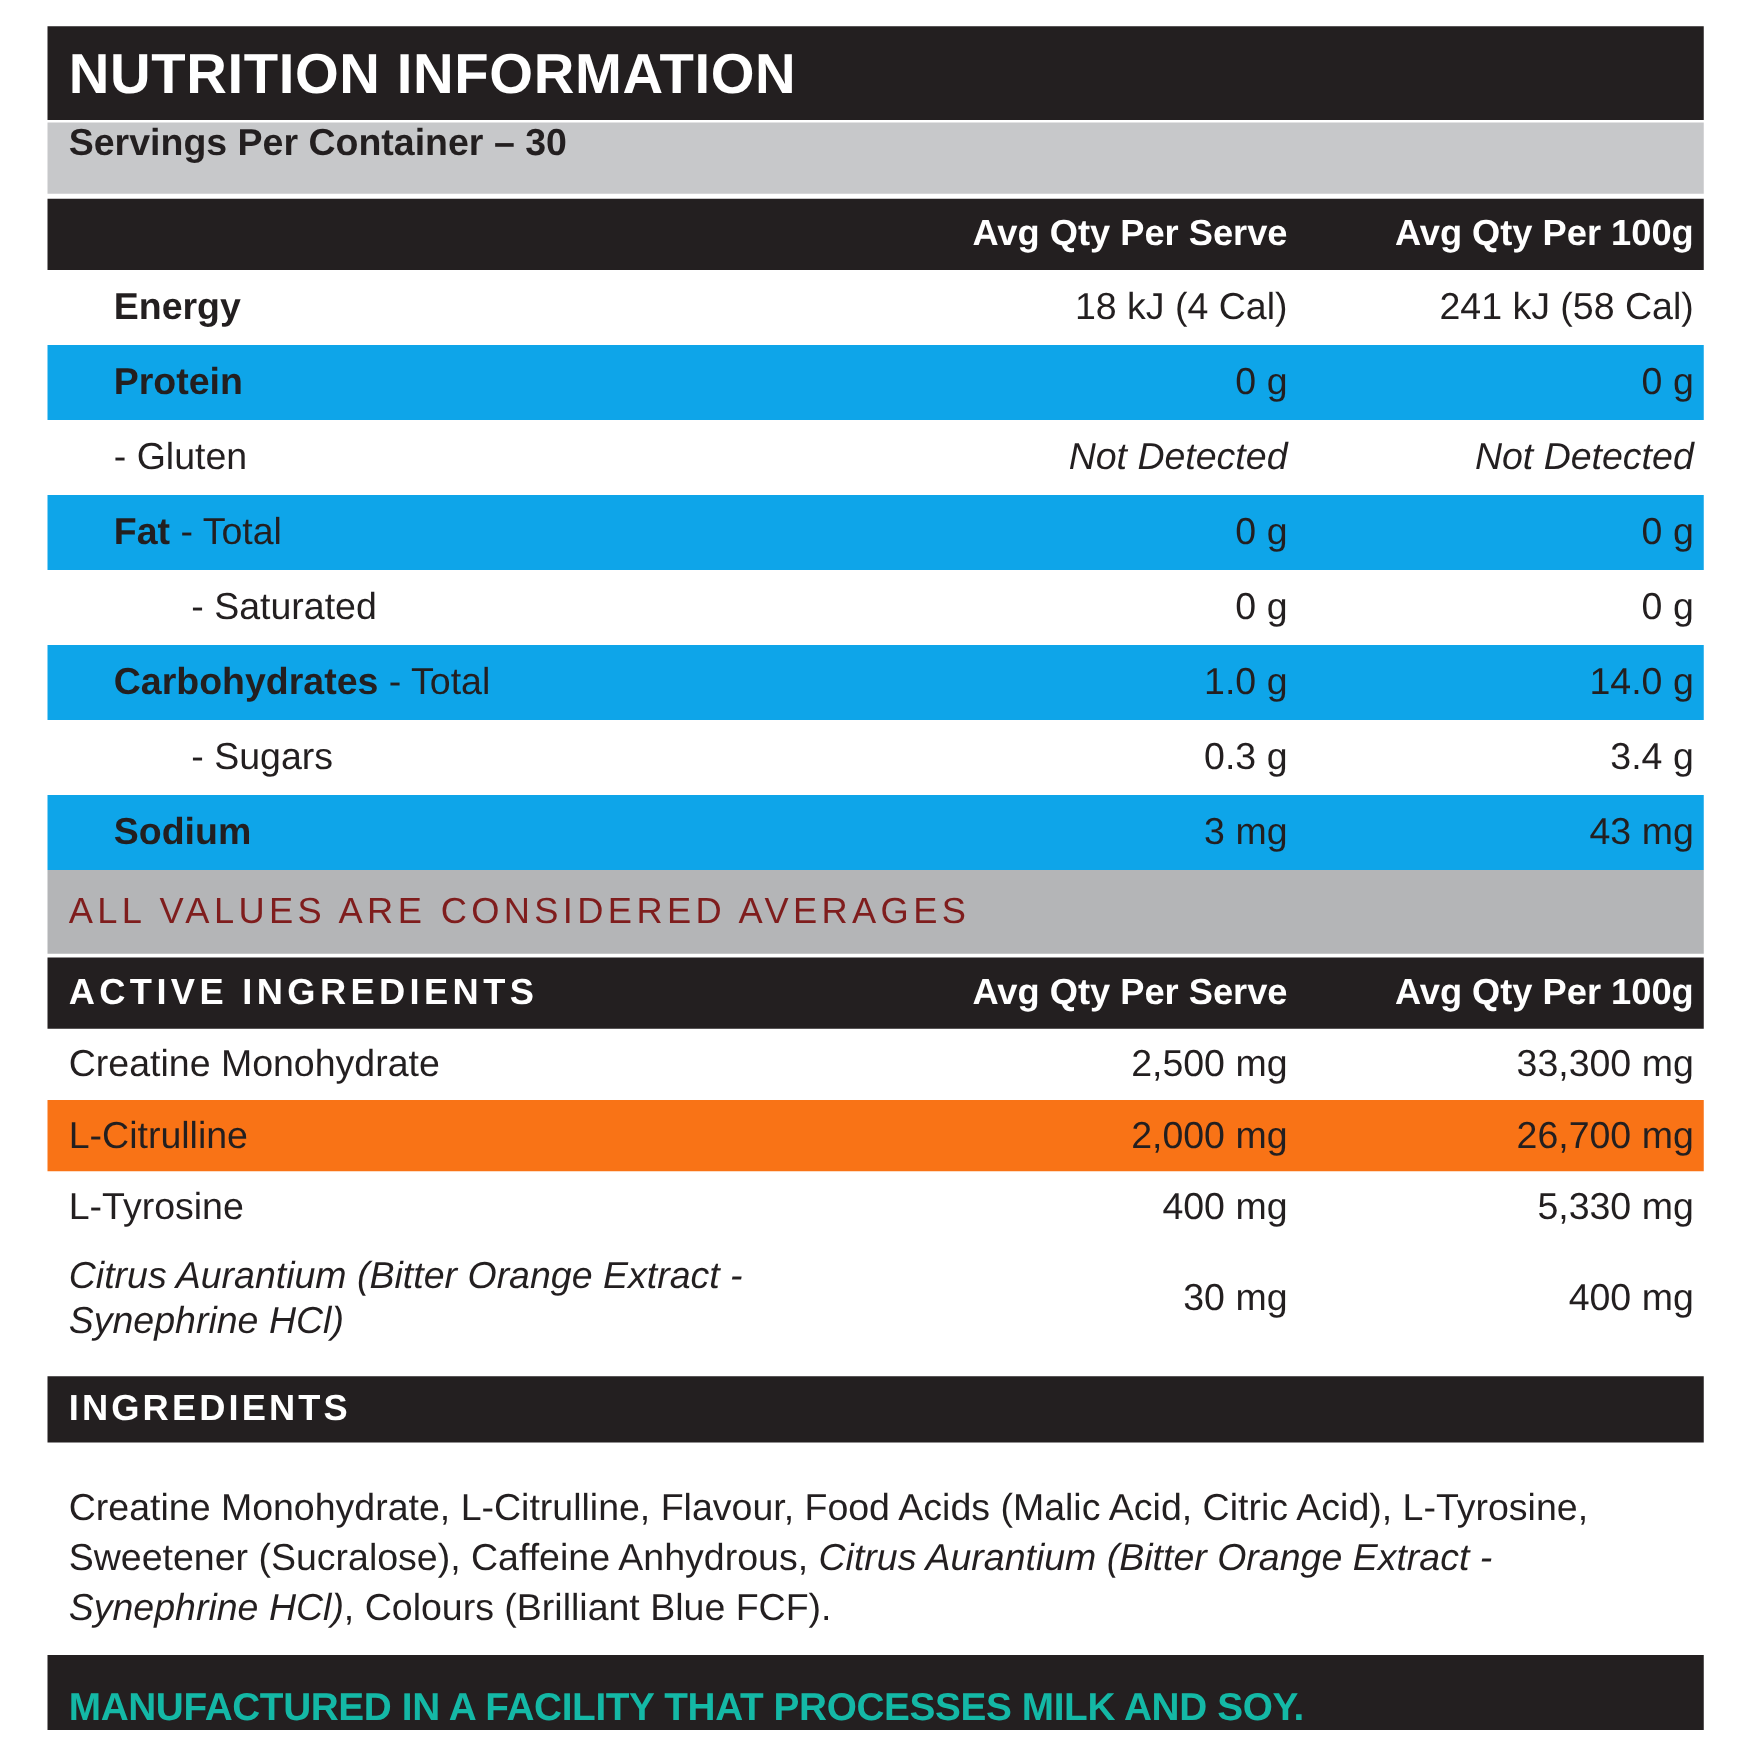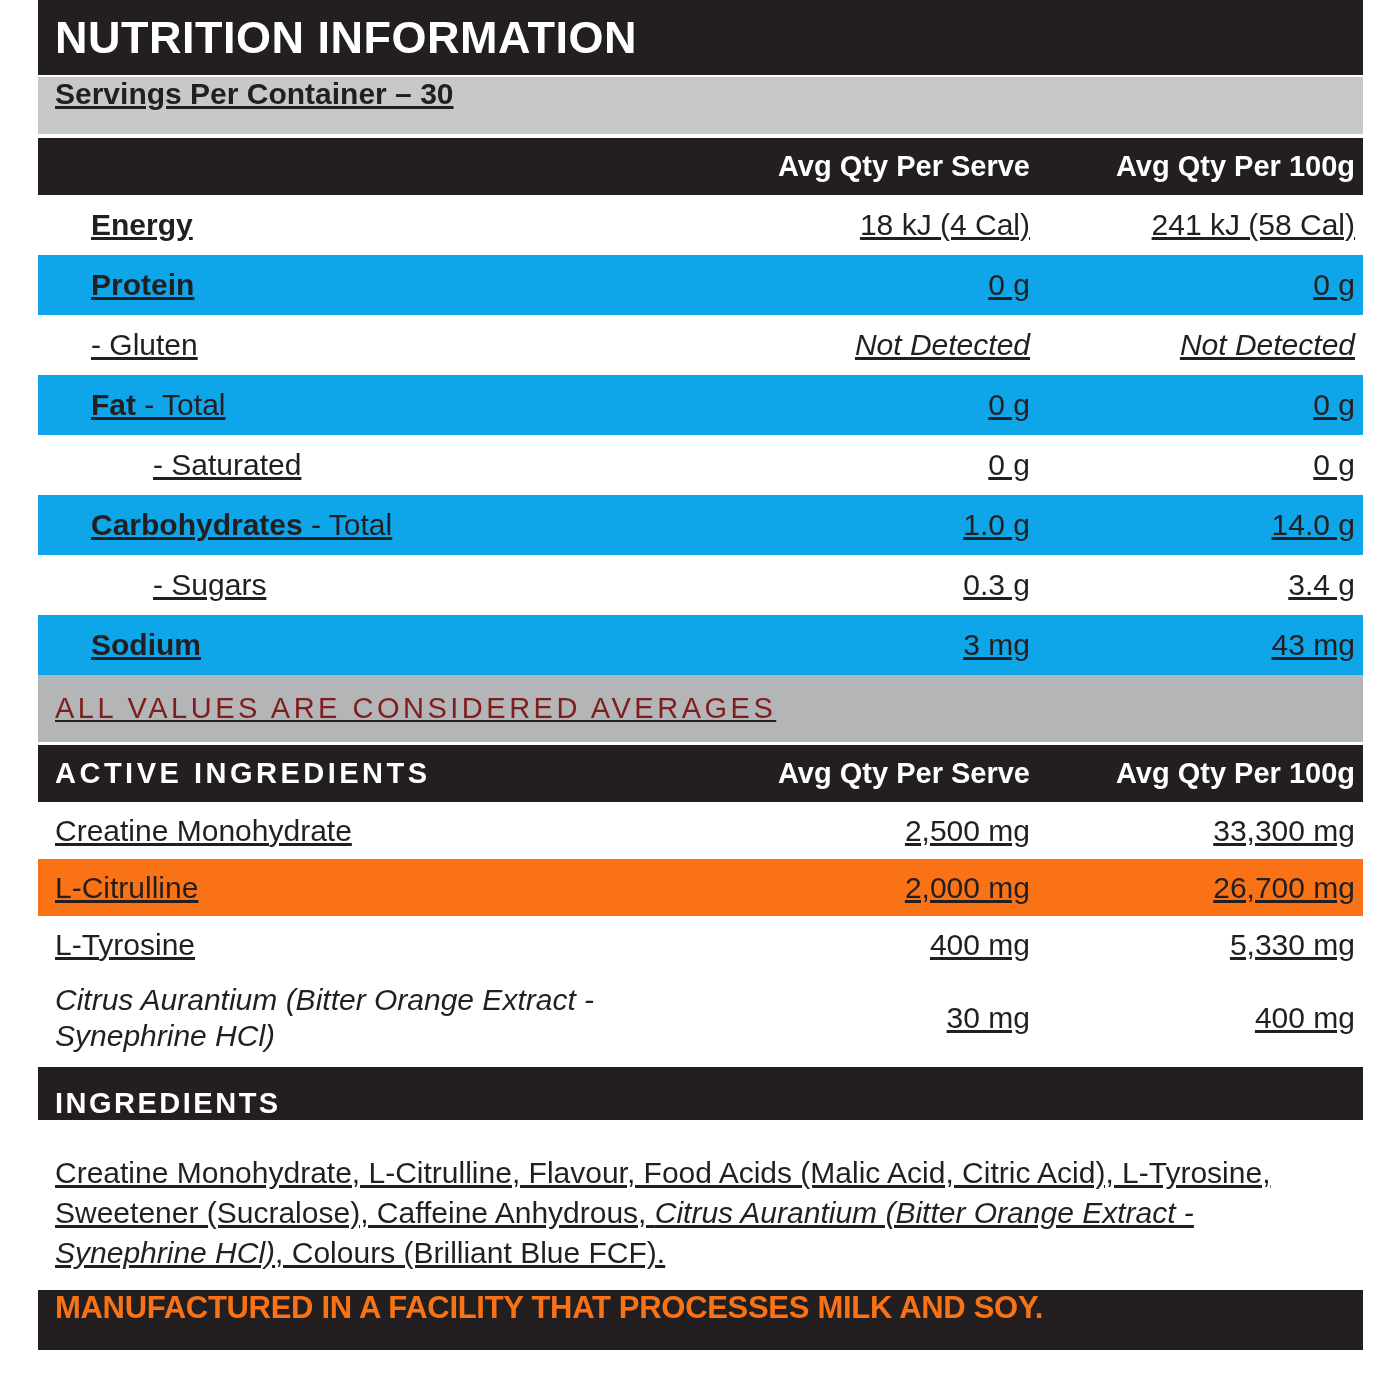--- a/index.html
+++ b/index.html
@@ -5,23 +5,22 @@
   * { margin: 0; padding: 0; box-sizing: border-box; }
   html, body { width: 1400px; height: 1400px; background: #ffffff; }
   body {
     font-family: "Liberation Sans", sans-serif;
     color: #231f20;
     -webkit-font-smoothing: antialiased;
   }
   .label {
     position: absolute;
     left: 38px;
-    top: 0;
+    top: 21px;
     width: 1325px;
-    text-decoration: underline;
   }
 
   
   .title-bar {
     background: #231f20;
     height: 75px;
     display: flex;
     align-items: center;
     padding-left: 17px;
   }
@@ -100,43 +99,43 @@
   }
   .arow.shaded { background: #f97316; }
   .arow.tall { height: 90px; }
   .arow .italic { font-style: italic; max-width: 630px; line-height: 36px; display: inline-block; }
 
   
   .ingredients-bar {
     background: #231f20;
     color: #ffffff;
     height: 53px;
-    margin-top: 4px;
-    display: flex;
-    align-items: flex-end;
+    margin-top: 17px;
+    display: flex;
+    align-items: center;
     padding-left: 17px;
     font-weight: 700;
     font-size: 29px;
     letter-spacing: 2.5px;
   }
   .ingredients-text {
     margin-top: 33px;
     padding: 0 10px 0 17px;
     font-size: 30px;
     line-height: 40px;
   }
   .ingredients-text .it { font-style: italic; }
 
   .allergen-bar {
     background: #231f20;
-    color: #f97316;
+    color: #14b8a6;
     height: 60px;
     margin-top: 17px;
     display: flex;
-    align-items: flex-start;
+    align-items: flex-end;
     padding-left: 17px;
     font-weight: 700;
     font-size: 31px;
     letter-spacing: -0.3px;
   }
 </style>
 </head>
 <body>
 
 <div class="label">

